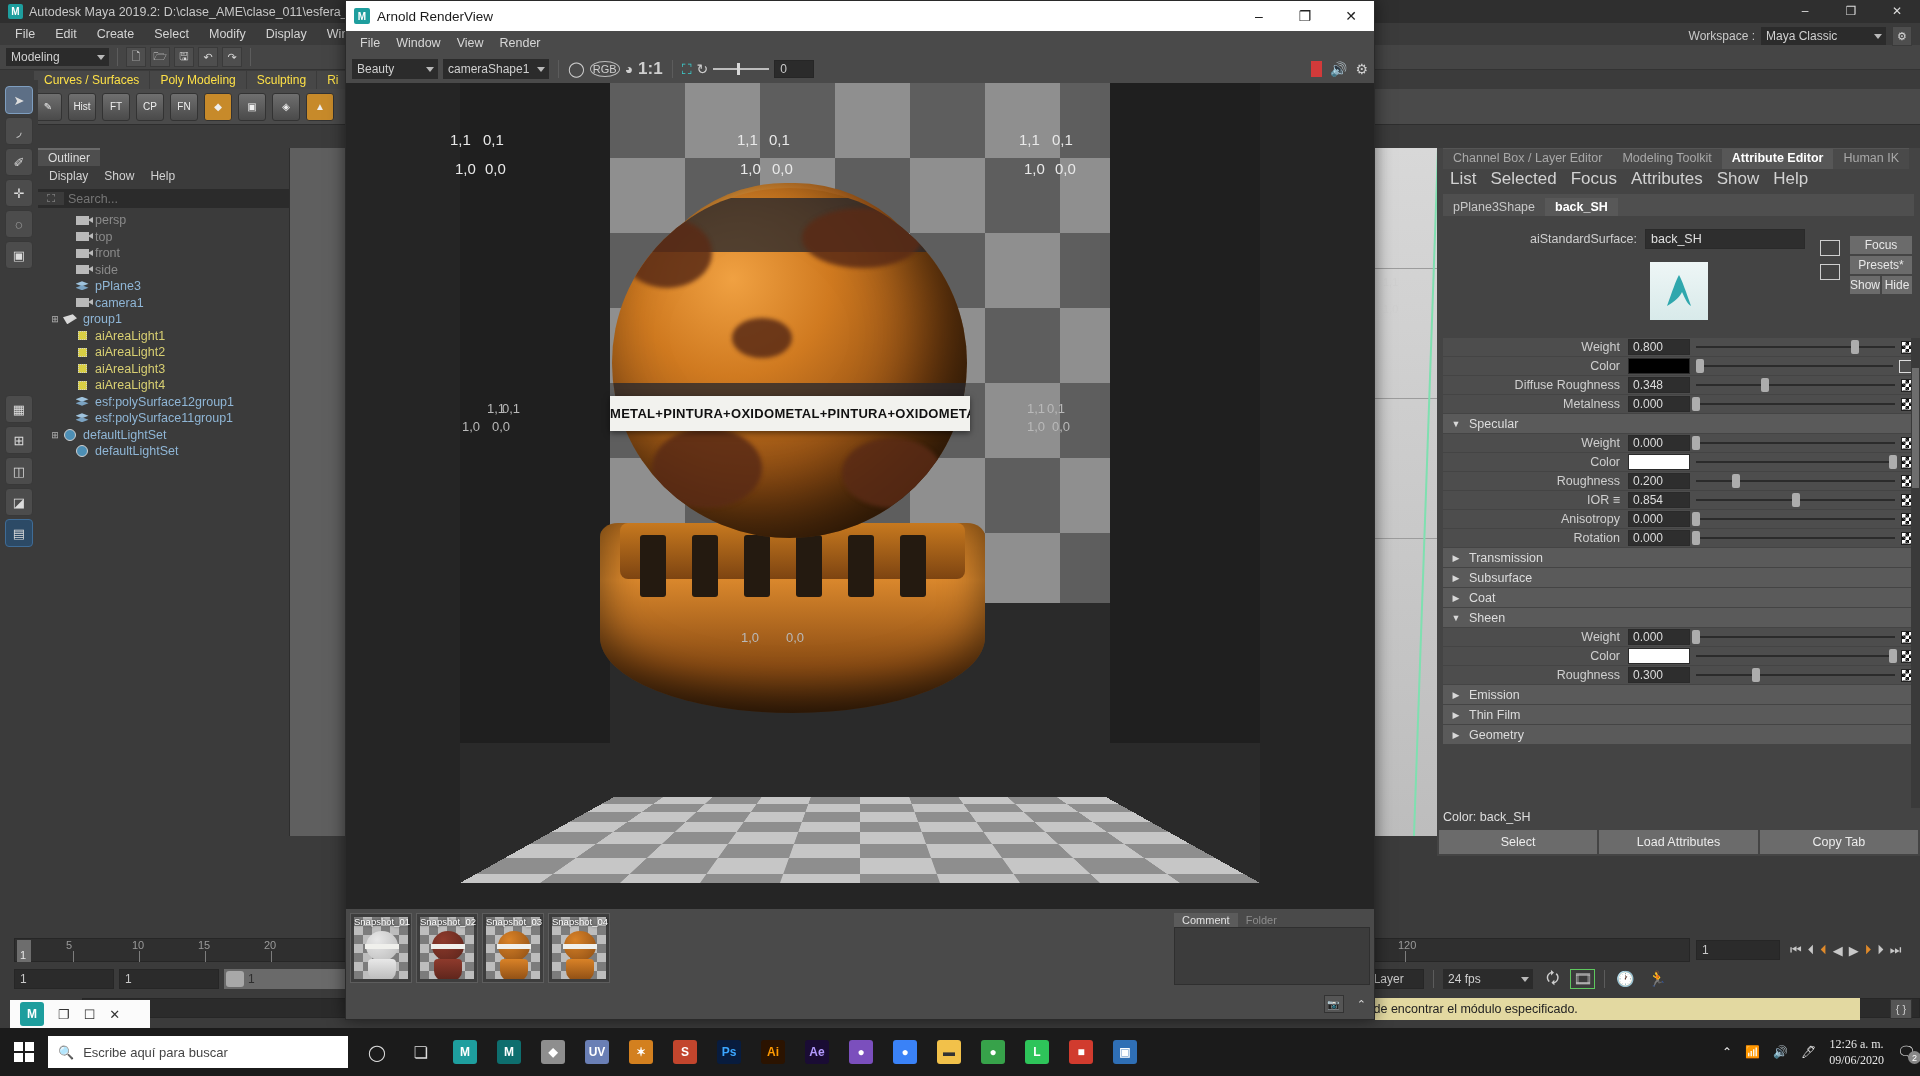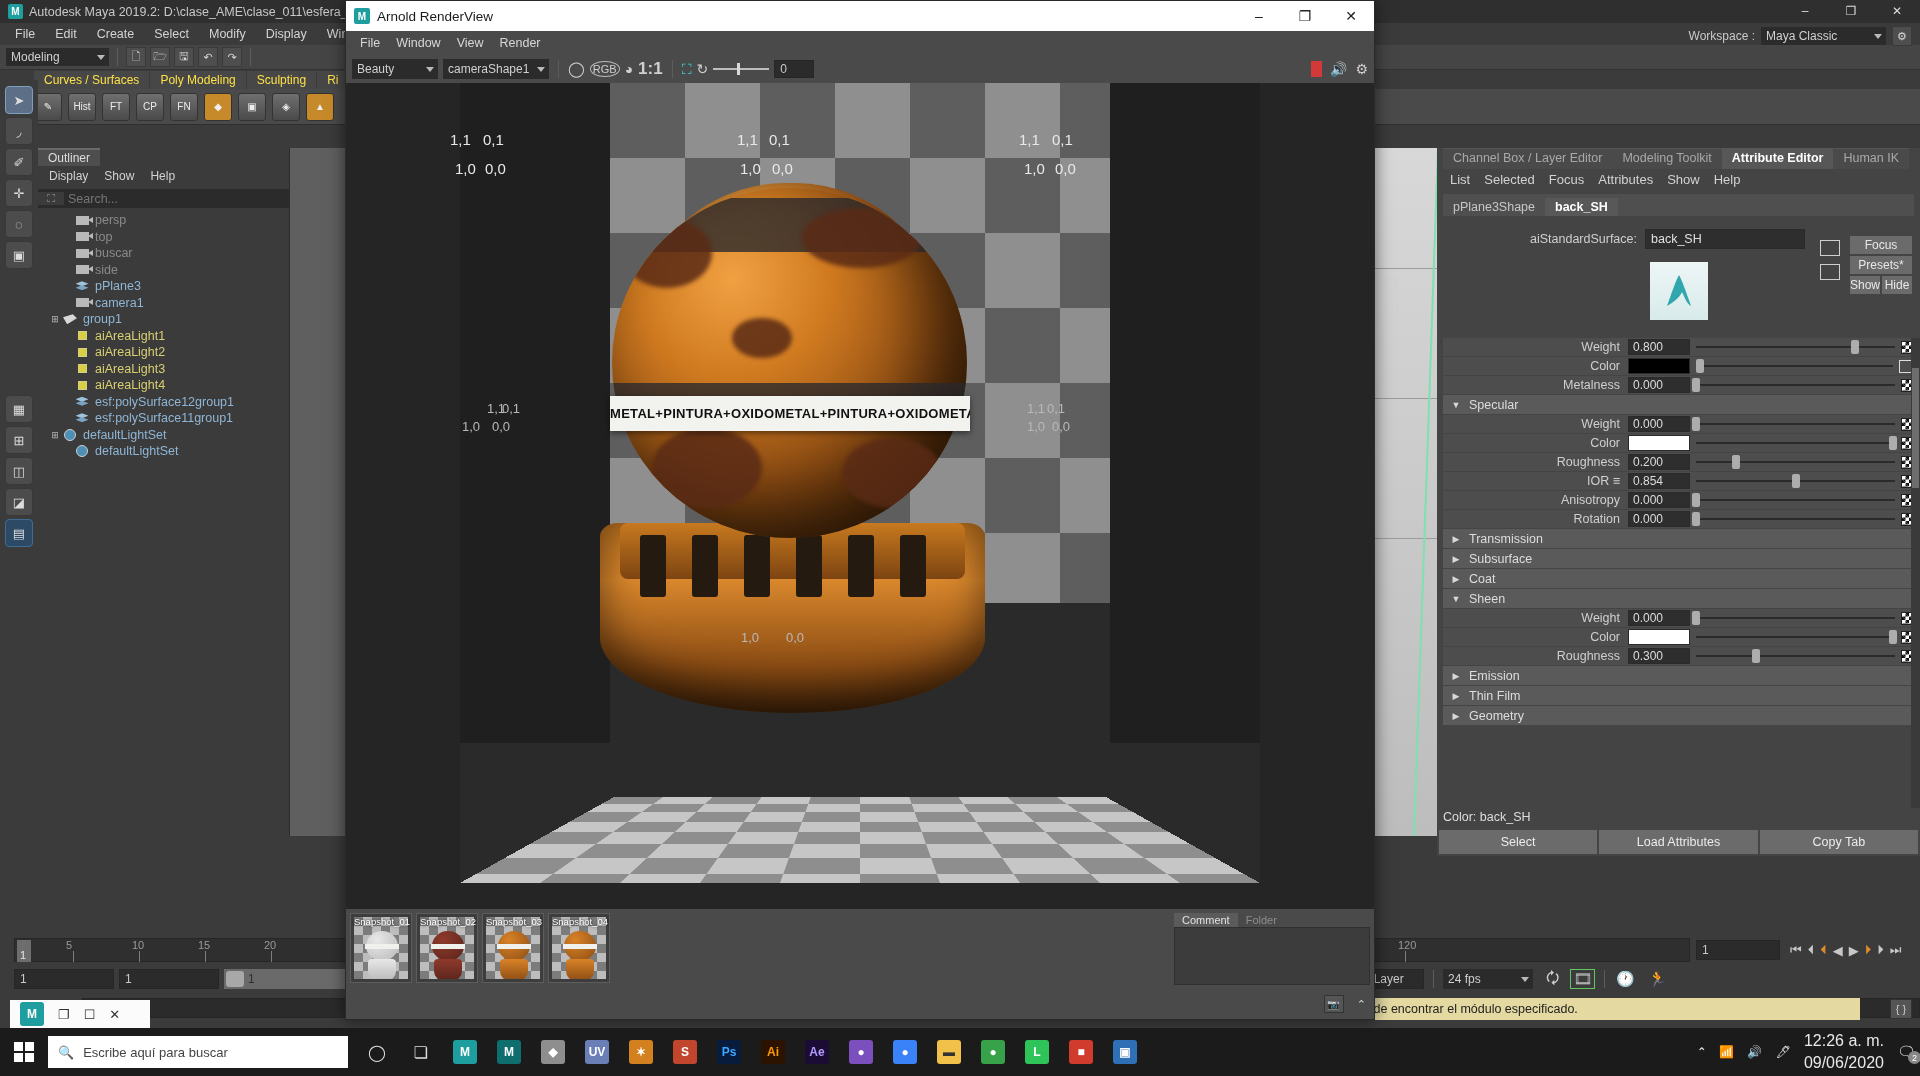--- a/index.html
+++ b/index.html
@@ -96,21 +96,21 @@
   .ctabs span { padding:1px 8px; background:#5b5b5b; color:#e2e2e2;}
   .ctabs span.off { background:#4a4a4a; color:#8c8c8c;}
   .cbox { position:absolute; left:0; right:0; top:14px; bottom:2px; background:#3c3c3c; border:1px solid #2f2f2f;}
   .arv-status { position:absolute; left:0; right:0; bottom:0; height:30px; background:#4a4a4a; display:flex; align-items:center; padding-left:6px; font-size:11.5px; color:#d8d8d8; letter-spacing:.1px;}
 
   
   #ae { position:absolute; right:0; top:148px; width:483px; bottom:220px; background:#444; }
   .ae-tabs { height:21px; display:flex; font-size:12.5px; padding-left:6px;}
   .ae-tabs span { padding:2px 10px; background:#4a4a4a; color:#a8a8a8; border-top:1px solid #555;}
   .ae-tabs span.act { background:#575757; color:#fff; font-weight:bold;}
-  .ae-menu { height:20px; display:flex; align-items:center; padding-left:6px; font-size:13px;}
+  .ae-menu { height:20px; display:flex; align-items:center; padding-left:6px; font-size:17px;}
   .ae-menu span { padding:1px 7px; color:#d2d2d2;}
   .ae-node { height:22px; margin:5px 6px 0 6px; background:#4f4f4f; display:flex; align-items:flex-end;}
   .ae-node span { font-size:12.5px; padding:2px 10px; color:#c7c7c7;}
   .ae-node span.act { background:#585858; color:#fff; font-weight:bold;}
   .ae-namerow { height:30px; display:flex; align-items:center; padding:0 8px; margin-top:8px;}
   .ae-namerow .lbl { width:200px; text-align:right; font-size:12.5px; color:#cfcfcf; padding-right:8px;}
   .ae-namerow input { width:160px; height:20px; background:#2e2e2e; border:1px solid #2a2a2a; color:#e0e0e0; font-size:12.5px; padding-left:5px; font-family:inherit; outline:none;}
   .ae-btncol { position:absolute; right:8px; top:88px; width:62px;}
   .ae-btn { height:18px; background:#6b6b6b; color:#e8e8e8; font-size:12px; display:flex; align-items:center; justify-content:center; margin-bottom:2px;}
   .ae-btn2 { display:flex; gap:2px; }
@@ -180,21 +180,21 @@
   .vp-right .curve { position:absolute; top:0; bottom:0; left:46%; width:2px; background:#7fe0b0;}
   .vp-right .vlabel { position:absolute; font-size:11px; color:#cfcfcf;}
 
   
   .taskbar { position:absolute; left:0; right:0; bottom:0; height:48px; background:#1b1b1b; display:flex; align-items:center;}
   .tb-start { width:48px; height:48px; display:flex; align-items:center; justify-content:center;}
   .tb-search { width:300px; height:32px; background:#fff; display:flex; align-items:center; padding-left:10px; gap:9px; color:#444; font-size:13px;}
   .tb-icons { display:flex; align-items:center; gap:6px; margin-left:10px;}
   .tb-ic { width:38px; height:40px; display:flex; align-items:center; justify-content:center; border-radius:3px; font-size:16px;}
   .tb-right { position:absolute; right:4px; height:48px; display:flex; align-items:center; gap:13px; color:#e8e8e8; font-size:12px;}
-  .clock { text-align:center; line-height:1.35; font-size:16px;}
+  .clock { text-align:center; line-height:1.35; font-size:12px;font-family:Liberation Serif, serif;}
   .appsq { width:24px;height:24px;border-radius:3px;display:flex;align-items:center;justify-content:center;font-size:12px;font-weight:bold;color:#fff;}
 
   
   .screen-wb { position:absolute; right:0; top:0; height:22px; display:flex; z-index:5;}
   .screen-wb div { width:46px;height:22px;display:flex;align-items:center;justify-content:center;color:#ddd;font-size:12px;}
 
   .mini-taskwin { position:absolute; left:10px; bottom:48px; width:140px; height:28px; background:#fbfbfb; display:flex; align-items:center; gap:14px; padding-left:10px; color:#333; font-size:13px;}
 </style>
 </head>
 <body>
@@ -306,21 +306,21 @@
             <span class="cam"></span>
           </span>
           <span>top</span>
         </div>
         <div class="orow dim">
           <span class="exp"></span>
           <span class="ind"></span>
           <span class="oico">
             <span class="cam"></span>
           </span>
-          <span>buscar</span>
+          <span>front</span>
         </div>
         <div class="orow dim">
           <span class="exp"></span>
           <span class="ind"></span>
           <span class="oico">
             <span class="cam"></span>
           </span>
           <span>side</span>
         </div>
         <div class="orow blue">
@@ -727,20 +727,29 @@
       <div class="arow">
         <div class="al">Color</div>
         <div class="av" style="background:#000000"></div>
         <div class="slider">
           <div class="trk"></div>
           <div class="hd" style="left:calc(2% - 4px)"></div>
         </div>
         <div style="width:13px;height:13px;border:1.5px solid #ddd;margin-right:2px;"></div>
       </div>
       <div class="arow">
+        <div class="al">Diffuse Roughness</div>
+        <div class="av">0.348</div>
+        <div class="slider">
+          <div class="trk"></div>
+          <div class="hd" style="left:calc(34.8% - 4px)"></div>
+        </div>
+        <div class="mapbtn"></div>
+      </div>
+      <div class="arow">
         <div class="al">Metalness</div>
         <div class="av">0.000</div>
         <div class="slider">
           <div class="trk"></div>
           <div class="hd" style="left:calc(0% - 4px)"></div>
         </div>
         <div class="mapbtn"></div>
       </div>
       <div class="sect">
         <span class="tri">▼</span>

